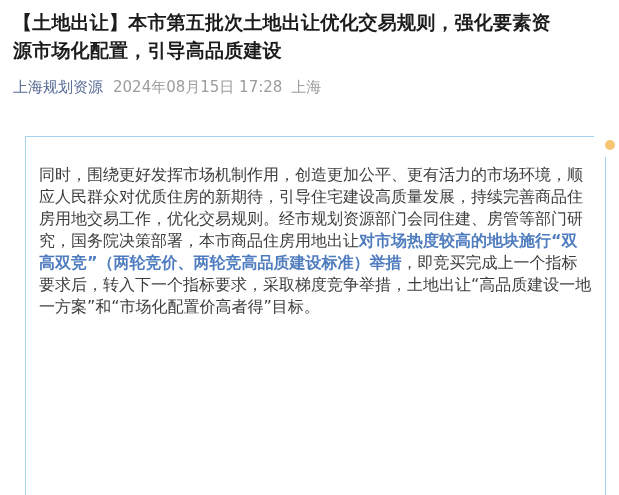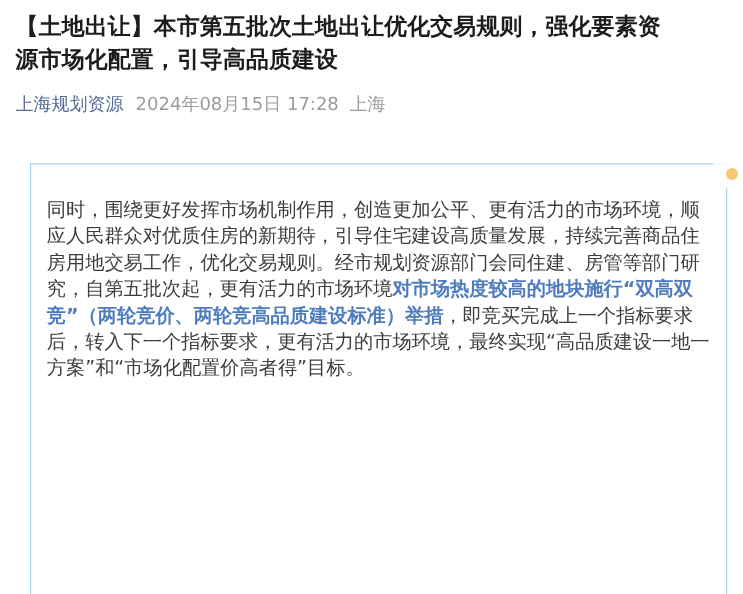--- a/index.html
+++ b/index.html
@@ -95,16 +95,16 @@
 
   <div class="byline">
     <span class="account">上海规划资源</span><span class="meta">2024年08月15日 17:28</span><span class="meta">上海</span>
   </div>
 
   <div class="content-box">
     <div class="corner-patch"></div>
     <div class="corner-ring"></div>
 
 
-    <p class="para"><span>同时，围绕更好发挥市场机制作用，创造更加公平、更有活力的市场环境，顺应人民群众对优质住房的新期待，引导住宅建设高质量发展，持续完善商品住房用地交易工作，优化交易规则。经市规划资源部门会同住建、房管等部门研究，自第五批次起，更有活力的市场环境</span><span class="hl">对市场热度较高的地块施行“双高双竞”（两轮竞价、两轮竞高品质建设标准）举措</span><span>，即竞买完成上一个指标要求后，转入下一个指标要求，更有活力的市场环境，最终实现“高品质建设一地一方案”和“市场化配置价高者得”目标。</span></p>
+    <p class="para"><span>同时，围绕更好发挥市场机制作用，创造更加公平、更有活力的市场环境，顺应人民群众对优质住房的新期待，引导住宅建设高质量发展，持续完善商品住房用地交易工作，优化交易规则。经市规划资源部门会同住建、房管等部门研究，国务院决策部署，本市商品住房用地出让</span><span class="hl">对市场热度较高的地块施行“双高双竞”（两轮竞价、两轮竞高品质建设标准）举措</span><span>，即竞买完成上一个指标要求后，转入下一个指标要求，采取梯度竞争举措，土地出让“高品质建设一地一方案”和“市场化配置价高者得”目标。</span></p>
   </div>
 
 </div>
 
 </body></html>

